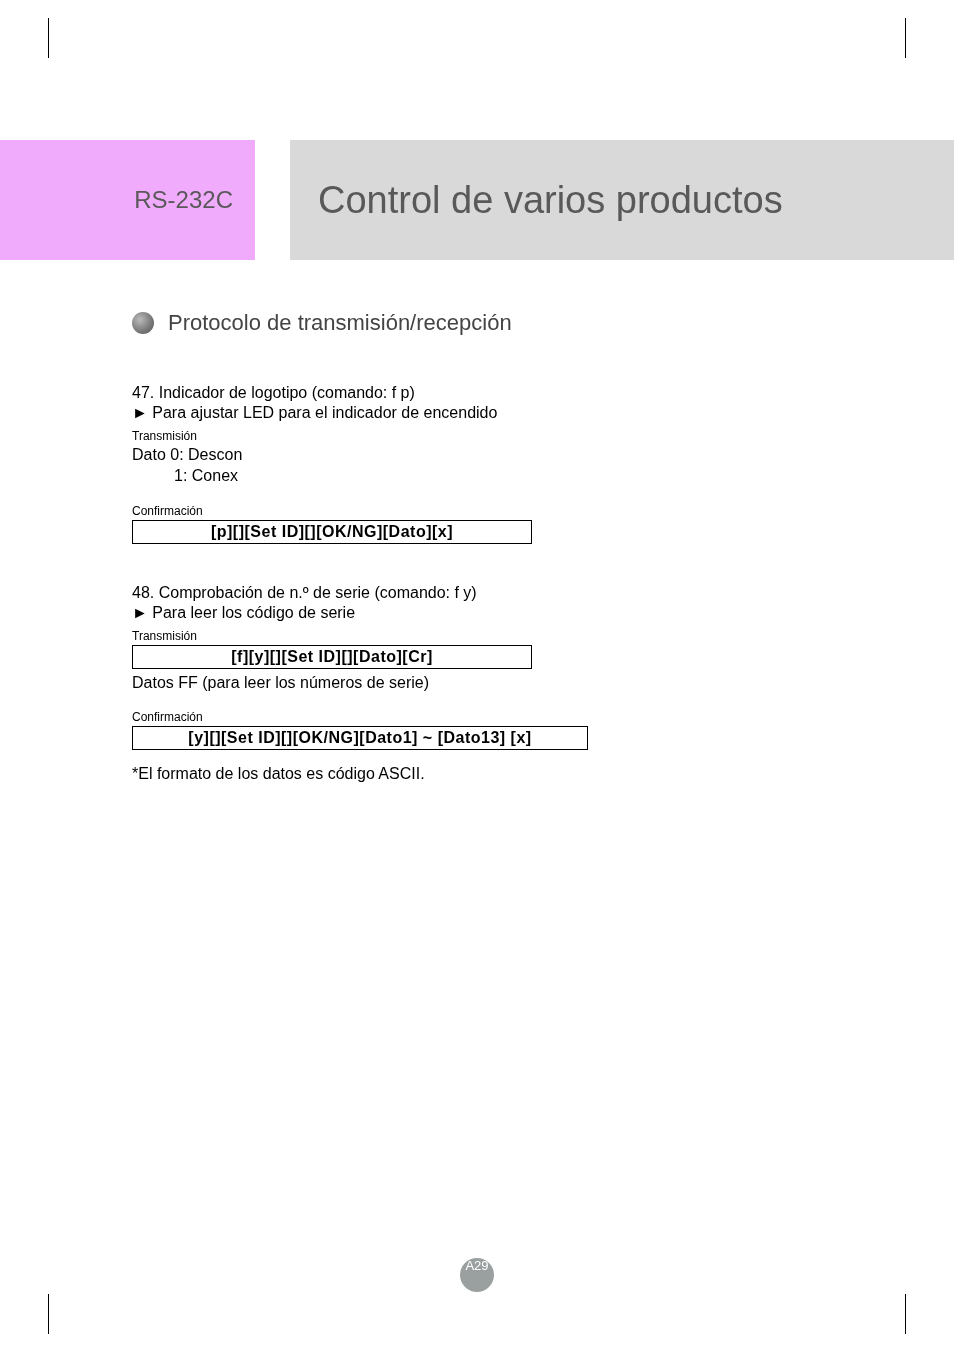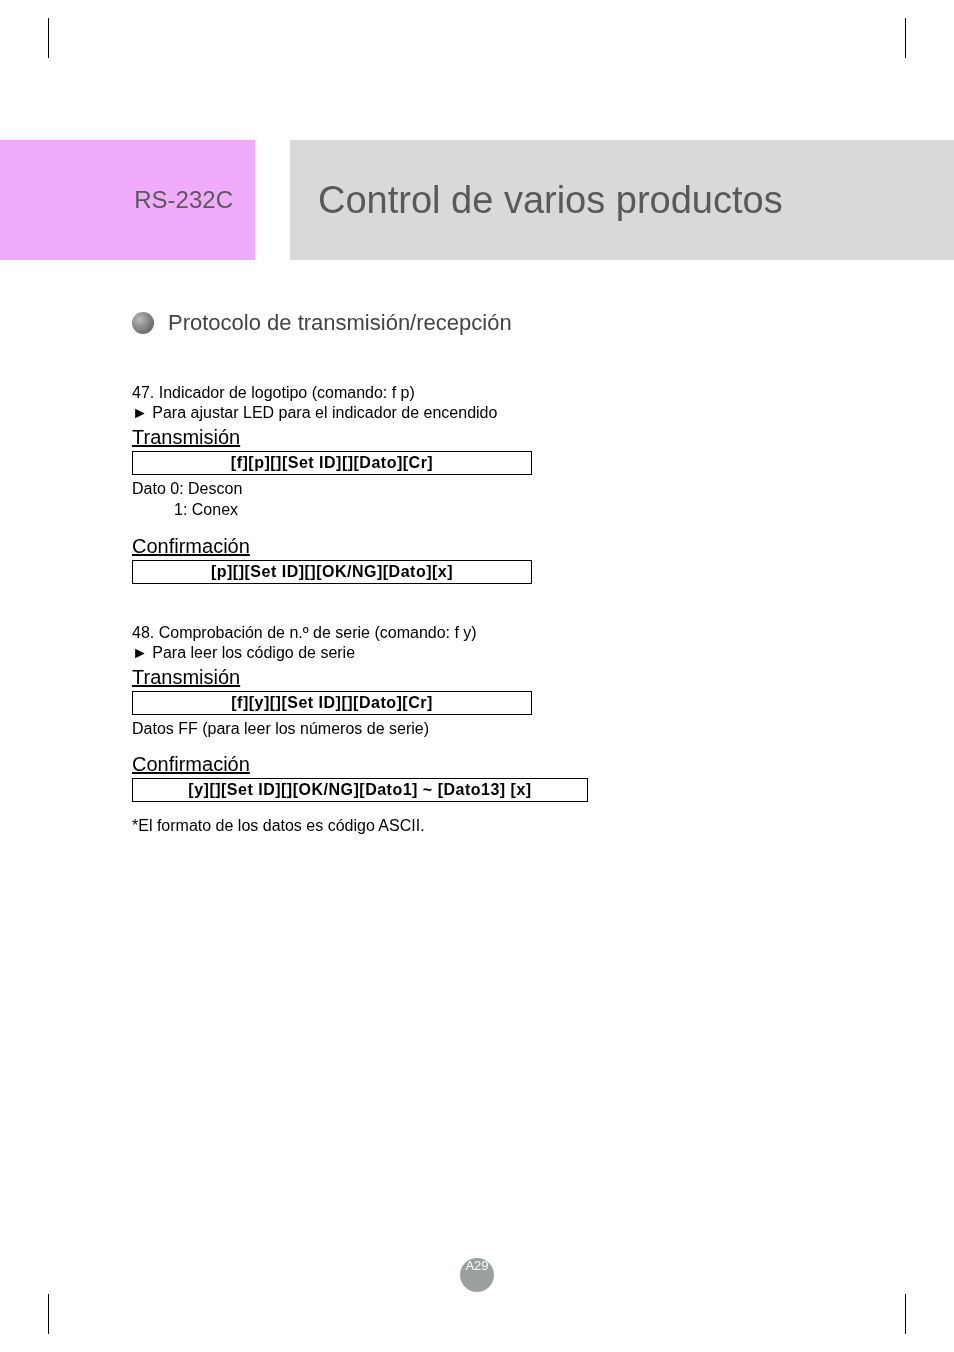--- a/index.html
+++ b/index.html
@@ -77,22 +77,21 @@
 
   .cmd-title {
     font-size: 16px;
     margin-bottom: 2px;
   }
   .cmd-desc {
     font-size: 16px;
     margin-bottom: 4px;
   }
   .underline {
-    text-decoration: underline;
-    font-size: 20px;
+    font-size: 12px;
     display: inline-block;
     margin-bottom: 2px;
   }
   .code-box {
     border: 1.5px solid #000;
     padding: 2px 0;
     width: 400px;
     text-align: center;
     font-family: Arial, sans-serif;
     font-weight: bold;
@@ -145,21 +144,20 @@
 
   <div class="section-title-row">
     <div class="bullet"></div>
     <div class="section-title">Protocolo de transmisión/recepción</div>
   </div>
 
   <div class="block">
     <div class="cmd-title">47. Indicador de logotipo (comando: f p)</div>
     <div class="cmd-desc">► Para ajustar LED para el indicador de encendido</div>
     <div class="underline">Transmisión</div>
-    <div class="code-box">[f][p][][Set ID][][Dato][Cr]</div>
     <div class="note">Dato 0: Descon</div>
     <div class="note" style="padding-left:42px;">1: Conex</div>
     <div style="height:14px;"></div>
     <div class="underline">Confirmación</div>
     <div class="code-box">[p][][Set ID][][OK/NG][Dato][x]</div>
   </div>
 
   <div class="spacer"></div>
 
   <div class="block">

